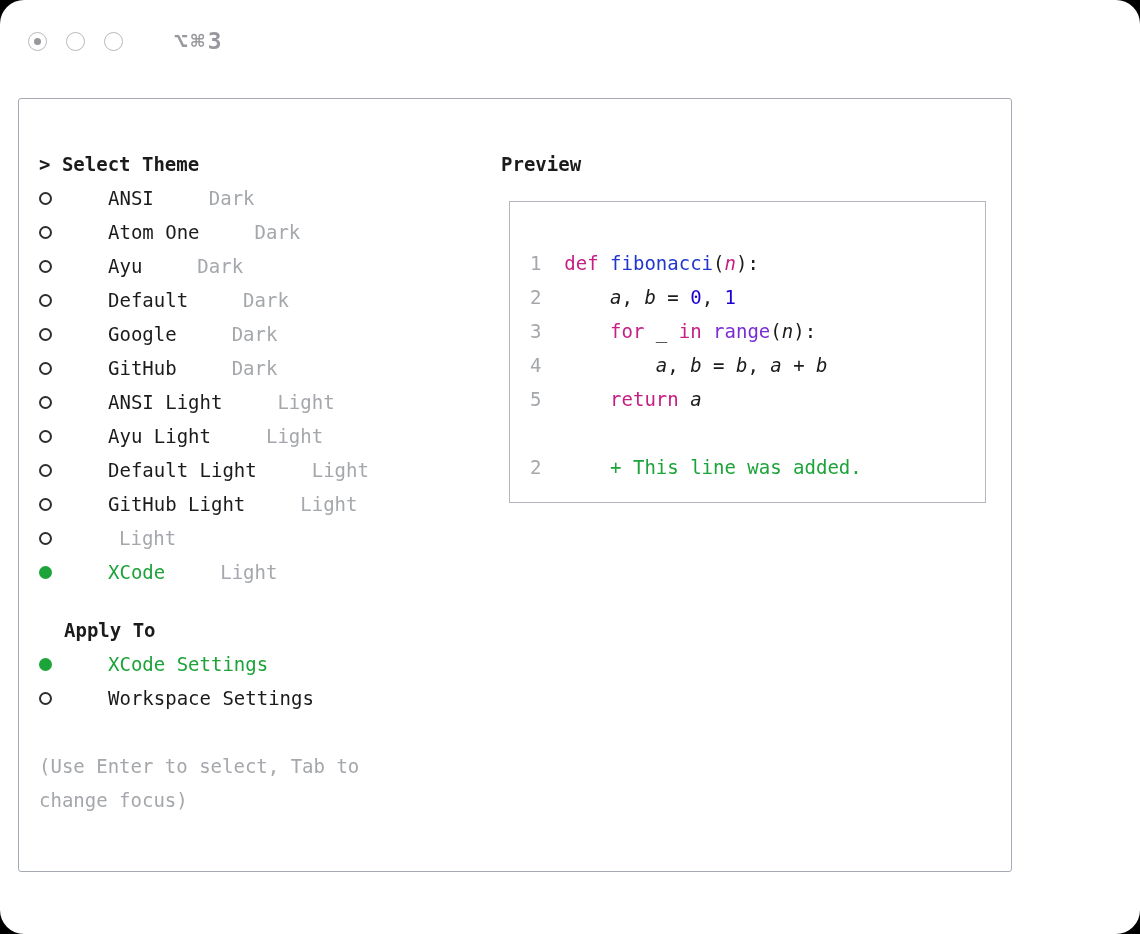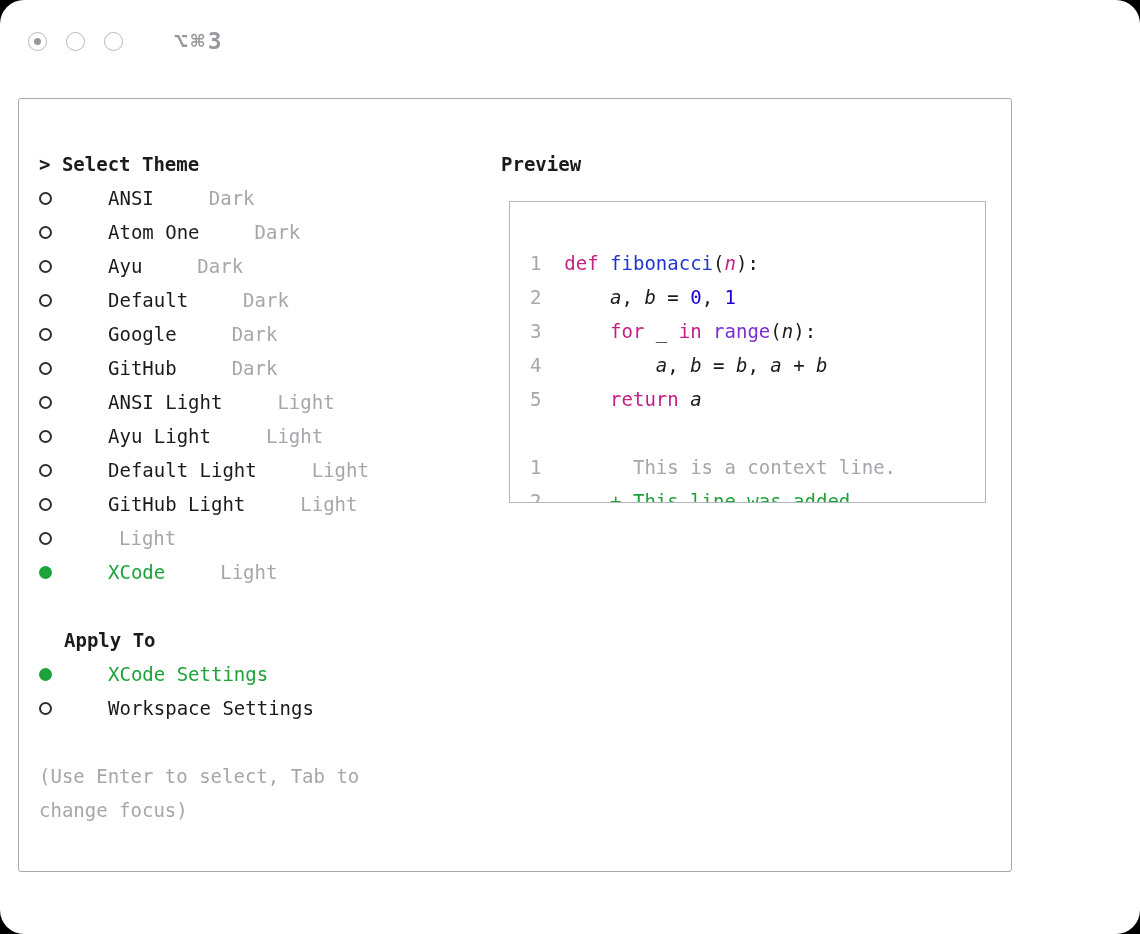--- a/index.html
+++ b/index.html
@@ -20,21 +20,21 @@
     border:1px solid #a5aab2;border-radius:3px;box-sizing:border-box;display:flex;}
   .left-col{width:462px;box-sizing:border-box;padding:48px 0 0 20px;
     font-size:19px;line-height:34px;}
   .col-header{font-weight:bold;height:34px;}
   .row{display:flex;align-items:center;height:34px;cursor:pointer;gap:44px;}
   .radio{width:13px;height:13px;border-radius:50%;border:2px solid #2e2e2e;
     box-sizing:border-box;margin-right:12px;flex:0 0 auto;}
   .row.selected .radio{background:var(--green);border-color:var(--green);}
   .row.selected .name{color:var(--green);}
   .variant{color:var(--gray);margin-left:11px;}
-  .apply-header{font-weight:bold;margin-top:34px;padding-left:25px;height:34px;}
+  .apply-header{font-weight:bold;margin-top:24px;padding-left:25px;height:34px;}
   .hint{margin-top:34px;color:var(--gray);white-space:pre-line;}
   
   .right-col{flex:1;box-sizing:border-box;padding-top:48px;}
   .preview-label{font-weight:bold;font-size:19px;line-height:34px;margin-left:20px;}
   .preview-box{margin:20px 25px 0 28px;height:302px;border:1px solid #b3b7bd;
     box-sizing:border-box;padding:44px 0 0 20px;overflow:hidden;}
   .cline{white-space:pre;font-size:19px;line-height:34px;}
   .gutter{display:inline-block;width:3ch;color:var(--gray);}
   .diff-block{margin-top:34px;}
   
@@ -147,20 +147,19 @@
       <div class="preview-label">Preview</div>
       <div class="preview-box">
         <div>
             <div class="cline"><span class="gutter">1</span><span class="tok kw">def </span><span class="tok fn">fibonacci</span><span class="tok p">(</span><span class="tok param">n</span><span class="tok p">):</span></div>
             <div class="cline"><span class="gutter">2</span><span class="tok p">    </span><span class="tok var">a</span><span class="tok p">, </span><span class="tok var">b</span><span class="tok p"> = </span><span class="tok lit">0</span><span class="tok p">, </span><span class="tok lit">1</span></div>
             <div class="cline"><span class="gutter">3</span><span class="tok p">    </span><span class="tok kw">for</span><span class="tok p"> _ </span><span class="tok kw">in</span><span class="tok p"> </span><span class="tok call">range</span><span class="tok p">(</span><span class="tok var">n</span><span class="tok p">):</span></div>
             <div class="cline"><span class="gutter">4</span><span class="tok p">        </span><span class="tok var">a</span><span class="tok p">, </span><span class="tok var">b</span><span class="tok p"> = </span><span class="tok var">b</span><span class="tok p">, </span><span class="tok var">a</span><span class="tok p"> + </span><span class="tok var">b</span></div>
             <div class="cline"><span class="gutter">5</span><span class="tok p">    </span><span class="tok kw">return </span><span class="tok var">a</span></div>
           </div>
         <div class="diff-block">
-            <div class="cline"><span class="gutter">1</span><span class="tok gray">      This is a context line.</span></div>
             <div class="cline"><span class="gutter">2</span><span class="tok green">    + This line was added.</span></div>
           </div>
       </div>
     </div>
 
   </div>
 </div>
 
 </body></html>

